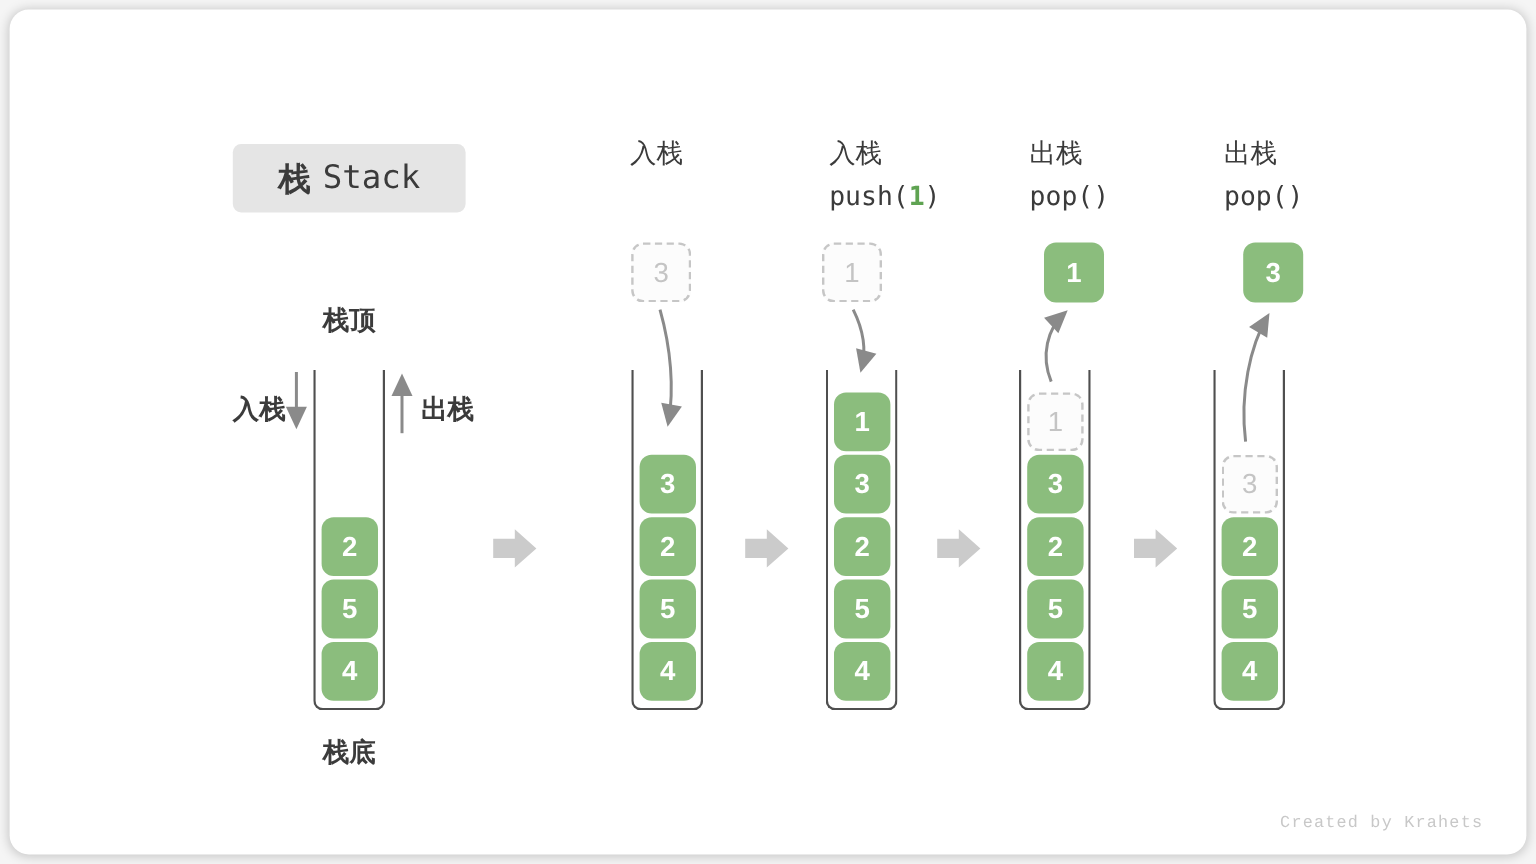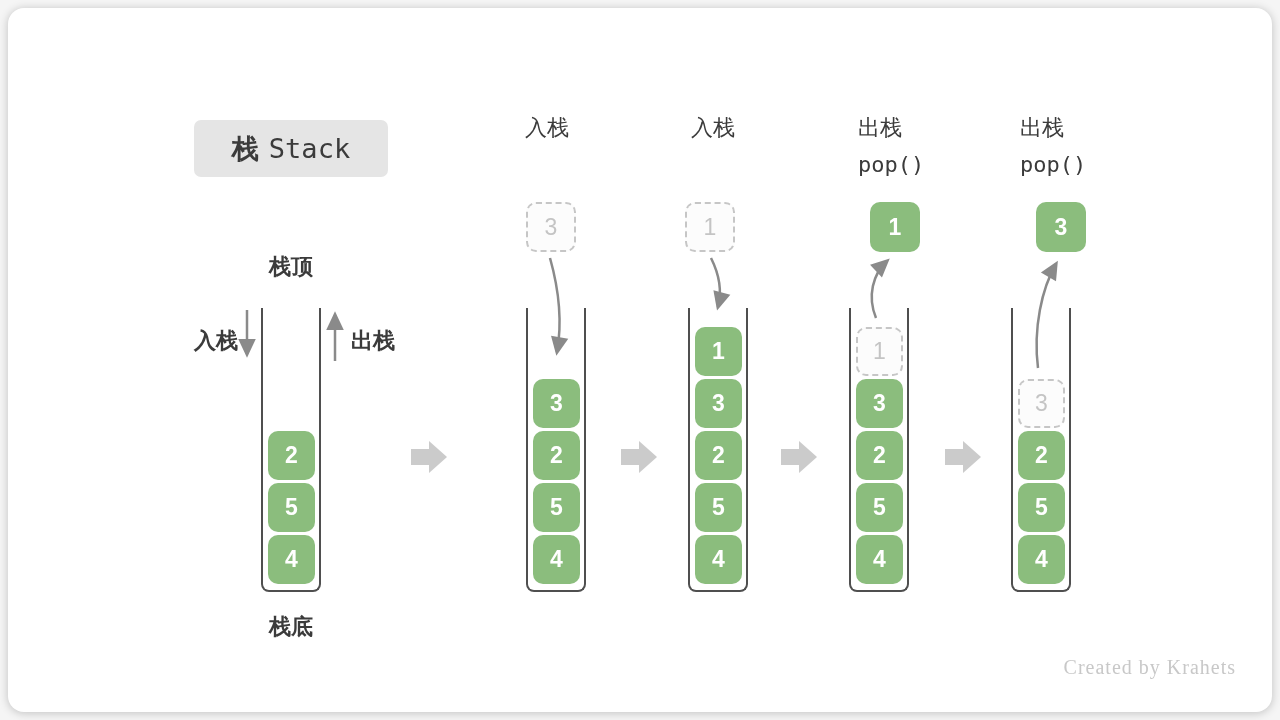--- a/index.html
+++ b/index.html
@@ -68,23 +68,23 @@
     color:var(--ghost-text,#c4c4c4);
   }
   .float-box.solid{
     background:var(--green,#8bbd7d);color:#fff;font-weight:700;
   }
   .fb1{left:518px;} .fb2{left:677px;} .fb3{left:862px;} .fb4{left:1028px;}
   
   svg.layer{position:absolute;left:0;top:0;pointer-events:none;}
   
   .watermark{
-    right:36px;bottom:33px;
-    font-family:Liberation Serif, serif;
-    font-size:20px;color:var(--watermark,#c8c8c8);letter-spacing:1px;
+    right:36px;bottom:18px;
+    font-family:Liberation Mono, monospace;
+    font-size:14px;color:var(--watermark,#c8c8c8);letter-spacing:1px;
   }
 </style>
 </head>
 <body>
 
 <div class="card">
 
   <div class="abs title-badge">
     <span class="zh">栈</span>
     <span class="en">Stack</span>
@@ -93,20 +93,21 @@
   <div class="abs lbl lbl-top">栈顶</div>
   <div class="abs lbl lbl-bottom">栈底</div>
   <div class="abs lbl lbl-push">入栈</div>
   <div class="abs lbl lbl-pop">出栈</div>
 
   <div class="abs op op1">
     <div class="op-label">入栈</div>
   </div>
   <div class="abs op op2">
     <div class="op-label">入栈</div>
+    <div class="op-code"><span>push(</span><span class="op-arg">1</span><span>)</span></div>
   </div>
   <div class="abs op op3">
     <div class="op-label">出栈</div>
     <div class="op-code"><span>pop(</span><span class="op-arg"></span><span>)</span></div>
   </div>
   <div class="abs op op4">
     <div class="op-label">出栈</div>
     <div class="op-code"><span>pop(</span><span class="op-arg"></span><span>)</span></div>
   </div>
 

